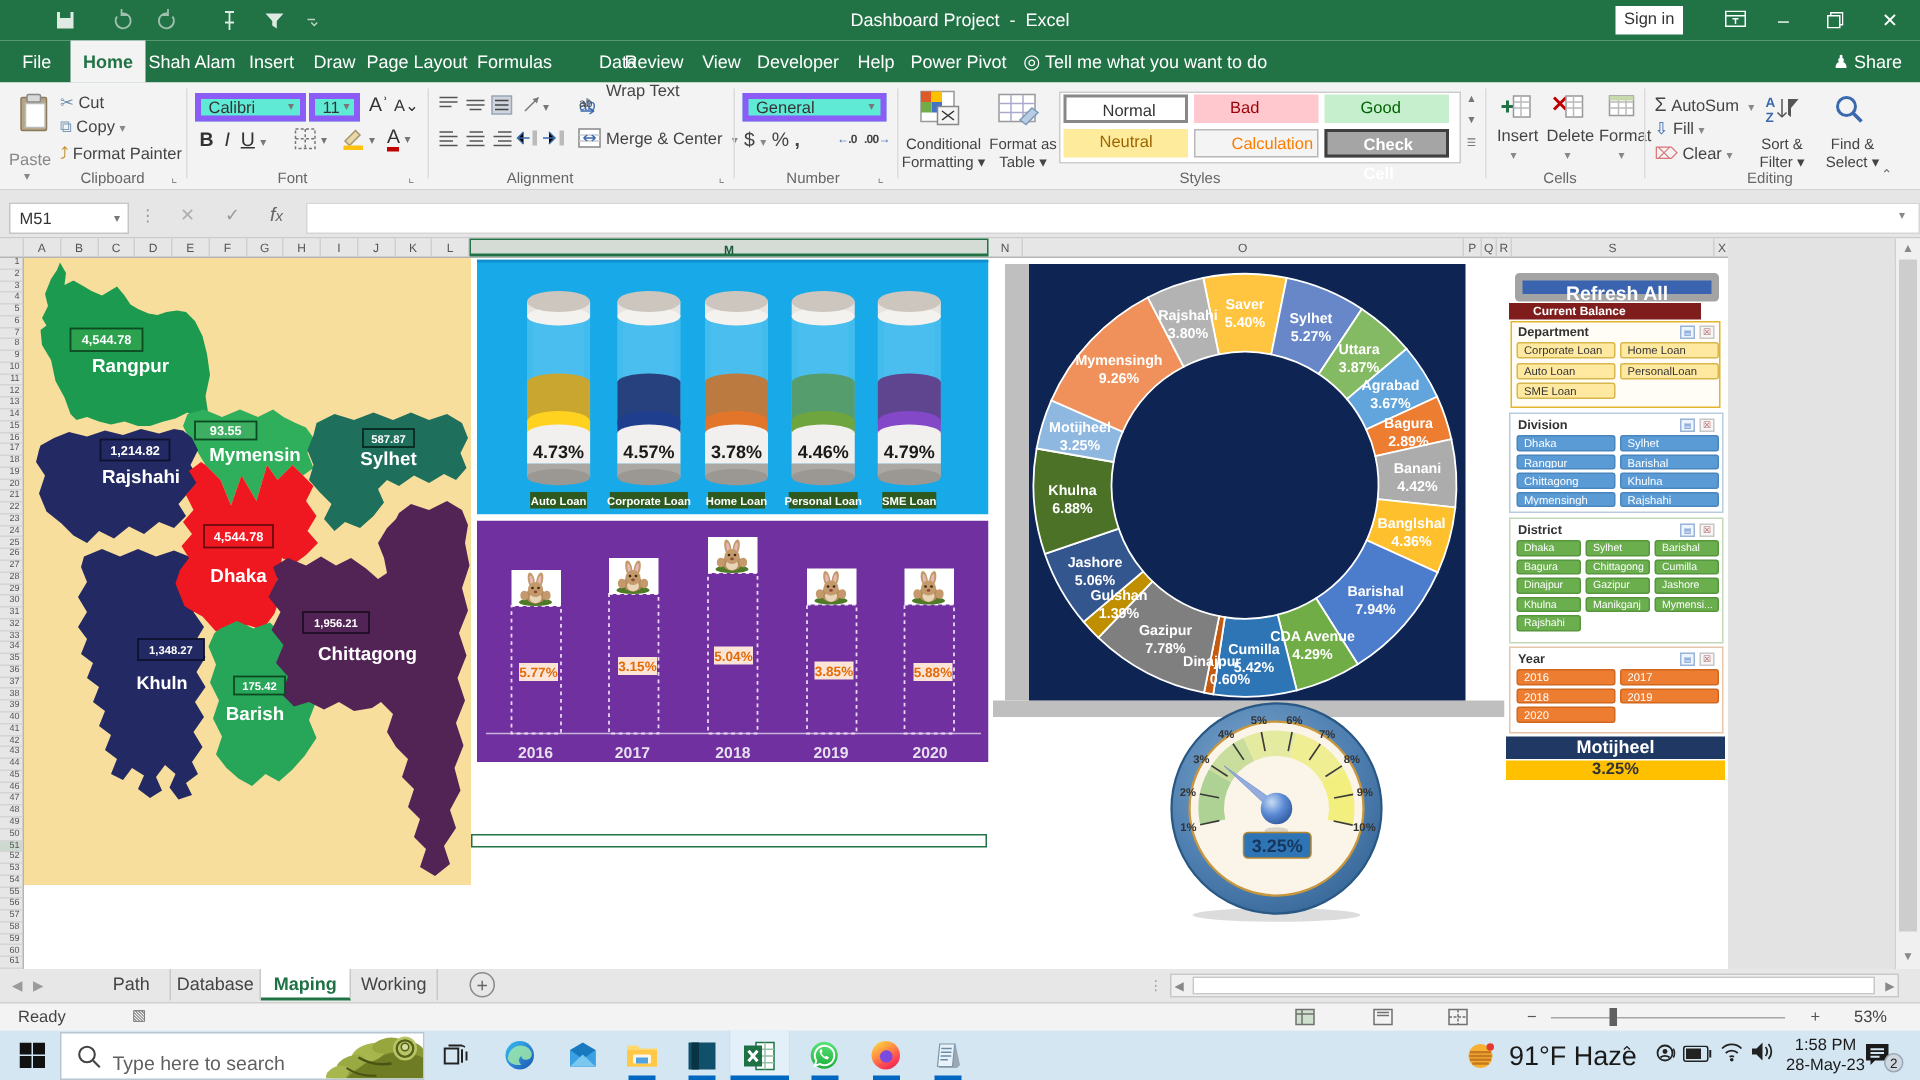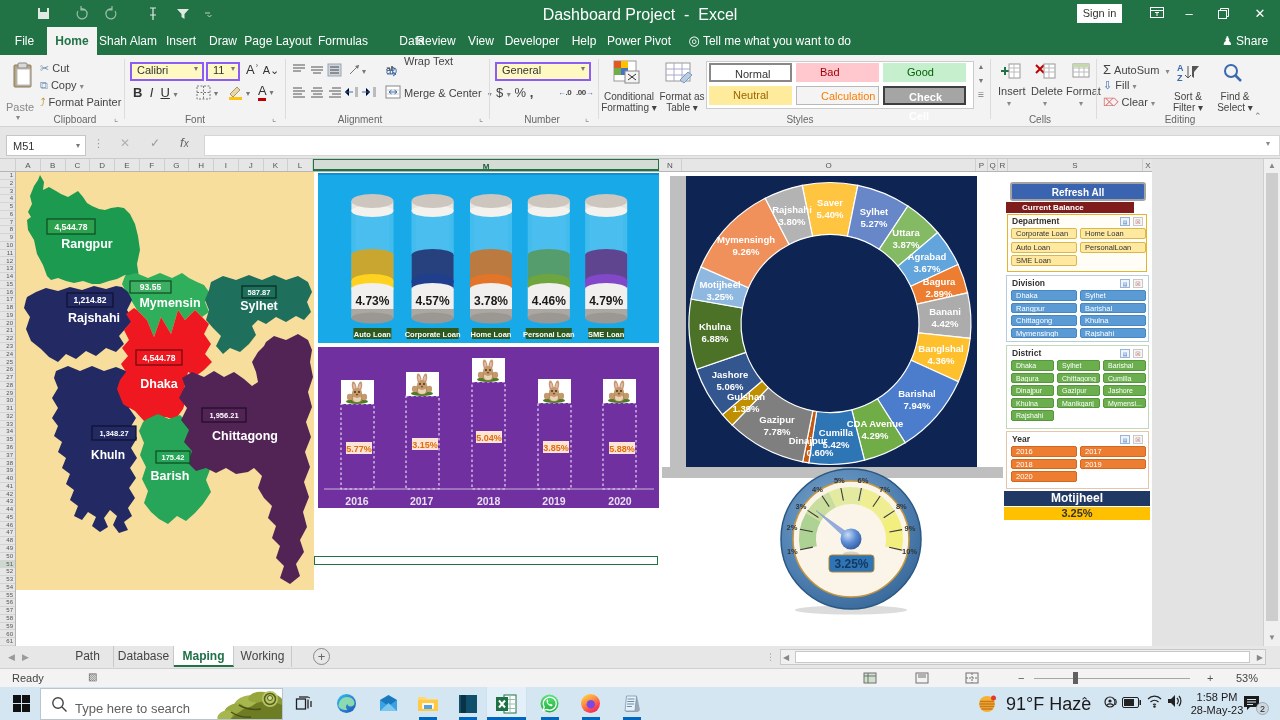--- a/index.html
+++ b/index.html
@@ -3,36 +3,36 @@
 <meta charset="utf-8">
 <style>
 * { margin:0; padding:0; box-sizing:border-box; }
 html,body { width:1280px; height:720px; overflow:hidden; }
 body { font-family:"Liberation Sans", sans-serif; position:relative; background:#fff; }
 .abs { position:absolute; }
 
 
 #titlebar { left:0; top:0; width:1280px; height:27px; background:#217346; color:#fff; }
 #qat { left:30px; top:5px; width:300px; height:18px; color:#e8f0ea; font-size:12px; }
-#title-text { left:0; top:6px; width:1280px; text-align:center; font-size:16px; color:#fff; }
+#title-text { left:0; top:6px; width:1280px; text-align:center; font-size:12px; color:#fff; }
 #signin { left:1077px; top:4px; width:45px; height:19px; background:#fff; color:#333; font-size:11px; text-align:center; line-height:19px; }
 .winbtn { top:0px; width:34px; height:27px; color:#fff; font-size:13px; text-align:center; line-height:27px; }
 
 
 #tabrow { left:0; top:27px; width:1280px; height:28px; background:#217346; }
 .rtab { position:absolute; top:0; height:28px; color:#fff; font-size:12px; line-height:28px; text-align:center; }
 .rtab.sel { background:#f3f3f3; color:#217346; font-weight:bold; }
 
 
 #ribbon { left:0; top:55px; width:1280px; height:72px; background:#f3f3f3; border-bottom:1px solid #d2d2d2; font-size:11px; color:#444; }
 .gsep { position:absolute; top:4px; height:60px; width:1px; background:#dcdcdc; }
 .glabel { position:absolute; top:59px; font-size:10px; color:#666; text-align:center; }
 .launcher { position:absolute; top:58px; width:10px; height:10px; color:#888; font-size:9px; }
 .ribtn-sm { position:absolute; font-size:11px; color:#444; }
-.inputbox { position:absolute; background:#fef9c3; border:2px solid #8b5cf6; font-size:11px; color:#333; padding-left:5px; }
+.inputbox { position:absolute; background:#5eead4; border:4px solid #8b5cf6; font-size:11px; color:#333; padding-left:5px; }
 .stylecell { position:absolute; width:83px; height:19px; font-size:11px; line-height:19px; padding-left:24px; }
 
 
 #fbar { left:0; top:127px; width:1280px; height:32px; background:#e6e6e6; border-bottom:1px solid #cacaca; }
 #namebox { left:6px; top:8px; width:80px; height:21px; background:#fff; border:1px solid #c6c6c6; font-size:11px; color:#333; line-height:20px; padding-left:6px; }
 #fxfield { left:204px; top:8px; width:1076px; height:21px; background:#fff; border:1px solid #d6d6d6; }
 
 
 #colhead { left:0; top:159px; width:1280px; height:13px; background:#e6e6e6; border-bottom:1px solid #b5b5b5; }
 .ch { position:absolute; top:0; height:12px; font-size:8px; color:#555; text-align:center; line-height:13px; border-right:1px solid #cfcfcf; }
@@ -95,21 +95,21 @@
   <div class="rtab" style="left:159px; width:44px;">Insert</div>
   <div class="rtab" style="left:203px; width:40px;">Draw</div>
   <div class="rtab" style="left:243px; width:70px;">Page Layout</div>
   <div class="rtab" style="left:313px; width:60px;">Formulas</div>
   <div class="rtab" style="left:373px; width:38px;margin-left:20px;">Data</div>
   <div class="rtab" style="left:411px; width:50px;">Review</div>
   <div class="rtab" style="left:461px; width:40px;">View</div>
   <div class="rtab" style="left:501px; width:62px;">Developer</div>
   <div class="rtab" style="left:563px; width:42px;">Help</div>
   <div class="rtab" style="left:605px; width:68px;">Power Pivot</div>
-  <div class="rtab" style="left:676px; width:175px; text-align:right; white-space:nowrap;"><span style="font-size:13px;">◎</span> Tell me what you want to do</div>
+  <div class="rtab" style="left:676px; width:175px; text-align:center; white-space:nowrap;"><span style="font-size:13px;">◎</span> Tell me what you want to do</div>
   <div class="rtab" style="left:1215px; width:60px;">♟ Share</div>
 </div>
 
 <div class="abs" id="ribbon">
 
   <div class="abs" style="left:10px; top:6px; width:26px; height:40px;">
     <svg width="26" height="40" viewBox="0 0 26 40">
         <rect x="4" y="4" width="17" height="22" rx="1" fill="#b5a485" stroke="#8a7a5a"></rect>
         <rect x="8" y="2" width="9" height="5" rx="1" fill="#d9d9d9" stroke="#888"></rect>
         <rect x="7" y="8" width="13" height="16" fill="#fff" stroke="#bbb"></rect>
@@ -645,21 +645,21 @@
       <line x1="137.1" y1="67.6" x2="124.4" y2="70.0" stroke="#3a3a3a" stroke-width="1.1"></line>
       <text x="145.0" y="68.7" font-family="Liberation Sans" font-size="7.5" font-weight="bold" fill="#333" text-anchor="middle">9%</text>
       <line x1="136.8" y1="88.1" x2="124.1" y2="85.3" stroke="#3a3a3a" stroke-width="1.1"></line>
       <text x="144.6" y="92.3" font-family="Liberation Sans" font-size="7.5" font-weight="bold" fill="#333" text-anchor="middle">10%</text>
       <path d="M84.0 79.5 L51.1 48.6 L88.0 74.5 Z" fill="#93ACDE" stroke="#7490CC" stroke-width="0.5"></path>
       <ellipse cx="86" cy="92" rx="8" ry="2.5" fill="#d9d2c6"></ellipse>
       <circle cx="86" cy="77" r="10.5" fill="url(#hubg)"></circle>
       <rect x="64" y="93" width="45" height="17" rx="3" fill="#2E75B6" stroke="#B8862C" stroke-width="1"></rect>
       <text x="86.5" y="106" font-family="Liberation Sans" font-size="12" font-weight="bold" fill="#17365D" text-anchor="middle">3.25%</text>
     </svg>
-<div class="abs" style="left:1010px; top:182px; width:136px; height:19px; background:#3A64B0; border:2px solid #a3a3a3; border-radius:3px; color:#fff; font-weight:bold; font-size:10px; text-align:center; line-height:18px;">Refresh All</div>
+<div class="abs" style="left:1010px; top:182px; width:136px; height:19px; background:#3A64B0; border:5px solid #a3a3a3; border-radius:3px; color:#fff; font-weight:bold; font-size:13px; text-align:center; line-height:18px;">Refresh All</div>
     <div class="abs" style="left:1006px; top:202px; width:128px; height:11px; background:#7f1d1d; color:#fff; font-weight:bold; font-size:8px; line-height:11px; padding-left:16px;">Current Balance</div>
     <div class="abs" style="left:1007px; top:214px; width:140px; height:58px; border:1.5px solid #E3B52C; background:#fffdf5;"></div>
     <div class="abs" style="left:1012px; top:216px; font-size:8.5px; font-weight:bold; color:#333;">Department</div>
     <div class="abs" style="left:1120px; top:217px; width:10px; height:9px; border:1px solid #9ab4d8; background:#eef4fb; font-size:5px; color:#4472c4; text-align:center; line-height:8px;">▤</div>
     <div class="abs" style="left:1133px; top:217px; width:10px; height:9px; border:1px solid #c8c8c8; background:#f6f6f6; font-size:6px; color:#b06060; text-align:center; line-height:8px;">☒</div>
     <div class="abs" style="left:1011px; top:228.0px; width:66px; height:11px; background:#FFE9A0; border:1px solid #D8B84C; color:#333; font-size:7.5px; line-height:10px; padding-left:4px; white-space:nowrap; overflow:hidden; border-radius:2px;">Corporate Loan</div>
     <div class="abs" style="left:1080px; top:228.0px; width:66px; height:11px; background:#FFE9A0; border:1px solid #D8B84C; color:#333; font-size:7.5px; line-height:10px; padding-left:4px; white-space:nowrap; overflow:hidden; border-radius:2px;">Home Loan</div>
     <div class="abs" style="left:1011px; top:241.5px; width:66px; height:11px; background:#FFE9A0; border:1px solid #D8B84C; color:#333; font-size:7.5px; line-height:10px; padding-left:4px; white-space:nowrap; overflow:hidden; border-radius:2px;">Auto Loan</div>
     <div class="abs" style="left:1080px; top:241.5px; width:66px; height:11px; background:#FFE9A0; border:1px solid #D8B84C; color:#333; font-size:7.5px; line-height:10px; padding-left:4px; white-space:nowrap; overflow:hidden; border-radius:2px;">PersonalLoan</div>
     <div class="abs" style="left:1011px; top:255.0px; width:66px; height:11px; background:#FFE9A0; border:1px solid #D8B84C; color:#333; font-size:7.5px; line-height:10px; padding-left:4px; white-space:nowrap; overflow:hidden; border-radius:2px;">SME Loan</div>

